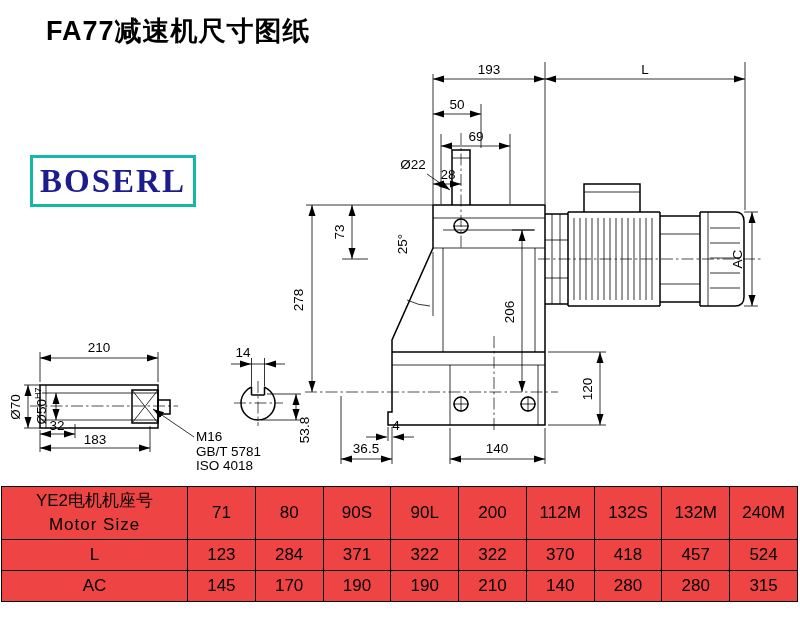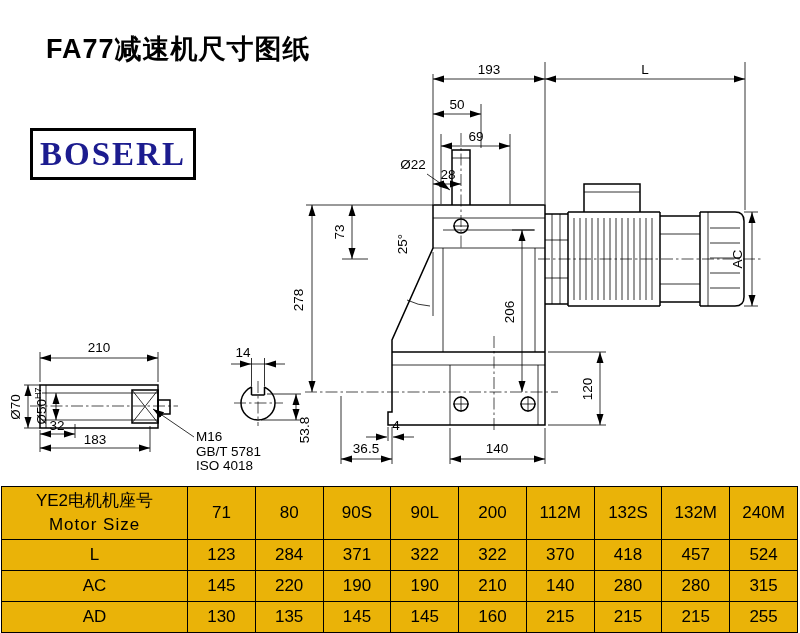--- a/index.html
+++ b/index.html
@@ -1,31 +1,31 @@
 <!DOCTYPE html>
 <html><head>
 <meta charset="utf-8">
 <style>
   html,body { margin:0; padding:0; background:#fff; }
   .page { position:relative; width:800px; height:633px; background:#fff; overflow:hidden;
           font-family:"Liberation Sans", sans-serif; }
-  .page-title { position:absolute; left:46px; top:31px; font-size:27px; font-weight:700;
+  .page-title { position:absolute; left:46px; top:13px; font-size:27px; font-weight:700;
                 color:#000; letter-spacing:1px; }
-  .brand-logo { position:absolute; left:30px; top:128px; width:160px; height:46px;
-                border:3px solid #000000; display:flex; align-items:center; justify-content:center;
+  .brand-logo { position:absolute; left:30px; top:155px; width:160px; height:46px;
+                border:3px solid #14b8a6; display:flex; align-items:center; justify-content:center;
                 color:#1c1c8f; font-family:"Liberation Serif", serif; font-size:33px;
                 font-weight:700; letter-spacing:2px; }
   .drawing-svg { position:absolute; left:0; top:0; }
   .ol  { stroke:#000; stroke-width:1.5; fill:none; }
   .tn  { stroke:#000; stroke-width:0.8; fill:none; }
   .cl  { stroke:#000; stroke-width:0.7; fill:none; stroke-dasharray:12 3 2.5 3; }
   .wh  { fill:#fff; stroke:none; }
   svg text { font-family:"Liberation Sans", sans-serif; font-size:13.5px; fill:#000; }
   .dims-table { position:absolute; left:1px; top:486px; width:797px; border-collapse:collapse;
-                table-layout:fixed; background:#eab308; }
+                table-layout:fixed; background:#ef4444; }
   .dims-table th, .dims-table td { border:1.6px solid #000; text-align:center;
                 vertical-align:middle; font-weight:normal; color:#000; padding:0; }
   .dims-table thead th { height:52px; font-size:17px; }
   .dims-table tbody th, .dims-table tbody td { height:30px; font-size:17px; }
   .hdrcell div { line-height:24px; }
   .hdr-en { letter-spacing:1px; }
 </style>
 </head>
 <body>
 
@@ -280,37 +280,25 @@
           <td>322</td>
           <td>322</td>
           <td>370</td>
           <td>418</td>
           <td>457</td>
           <td>524</td>
         </tr>
         <tr>
           <th>AC</th>
           <td>145</td>
-          <td>220</td>
+          <td>170</td>
           <td>190</td>
           <td>190</td>
           <td>210</td>
           <td>140</td>
           <td>280</td>
           <td>280</td>
           <td>315</td>
         </tr>
-        <tr>
-          <th>AD</th>
-          <td>130</td>
-          <td>135</td>
-          <td>145</td>
-          <td>145</td>
-          <td>160</td>
-          <td>215</td>
-          <td>215</td>
-          <td>215</td>
-          <td>255</td>
-        </tr>
       </tbody>
   </table>
 
 </div>
 
 </body></html>

